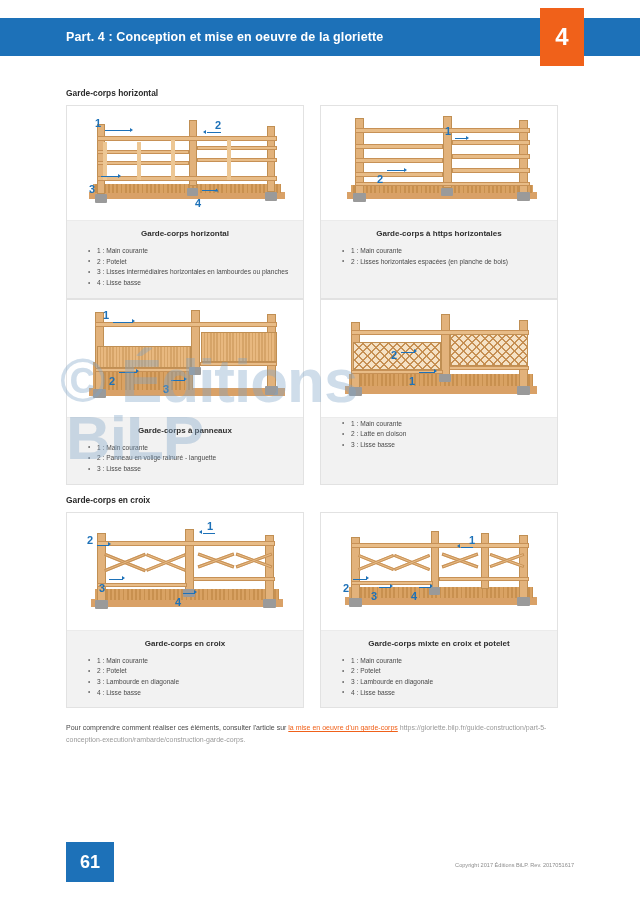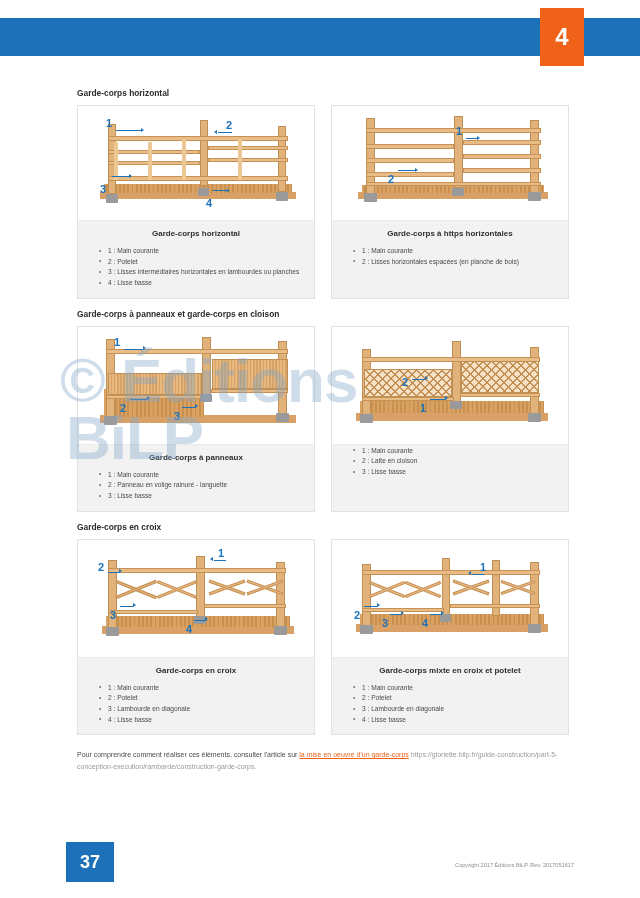--- a/index.html
+++ b/index.html
@@ -53,21 +53,20 @@
     font-weight: bold;
     display: flex;
     align-items: center;
     justify-content: center;
   }
 
   
   .page {
     position: relative;
     padding: 10px 66px 0 66px;
-    margin-left: 11px;
   }
 
   .section-title {
     font-size: 8.4px;
     font-weight: bold;
     color: #2b2b2b;
     margin: 10px 0 7px 0;
   }
   .section-title.first { margin-top: 6px; }
 
@@ -242,20 +241,21 @@
     font-size: 5.6px;
     color: #8d8d8d;
   }
 </style>
 </head>
 <body>
 
 <div class="header">
   <div class="header-bar"></div>
   <div class="header-accent"></div>
+  <div class="header-title">Part. 4 : Conception et mise en oeuvre de la gloriette</div>
   <div class="part-number">4</div>
 </div>
 
 <div class="page">
 
   <div class="section-title first">Garde-corps horizontal</div>
 
   <div class="card-row">
 
     <div class="card">
@@ -332,21 +332,20 @@
       <div class="fig-caption">Garde-corps à https horizontales</div>
       <div class="legend">
         <ul>
           <li>1 : Main courante</li>
           <li>2 : Lisses horizontales espacées (en planche de bois)</li>
         </ul>
       </div>
     </div>
   </div>
 
-  <div class="section-title">Garde-corps à panneaux et garde-corps en cloison</div>
 
   <div class="card-row">
 
     <div class="card">
       <div class="figure tall">
         <div class="deck" style="left:22px; top:88px; width:196px; height:8px;"></div>
         <div class="floorfill" style="left:26px; top:62px; width:100px; height:28px;"></div>
         <div class="post" style="left:28px; top:12px; width:9px; height:78px;"></div>
         <div class="post" style="left:124px; top:10px; width:9px; height:58px;"></div>
         <div class="post" style="left:200px; top:14px; width:9px; height:74px;"></div>
@@ -513,15 +512,15 @@
   </div>
 
 </div>
 
 <div class="watermark">
   <div class="l1">© Éditions</div>
   <div class="l2">BiLP</div>
 </div>
 
 <div class="footer">
-  <div class="pagebox">37</div>
+  <div class="pagebox">61</div>
   <div class="copyright">Copyright 2017 Éditions BiLP. Rev. 2017051617</div>
 </div>
 
 </body></html>

